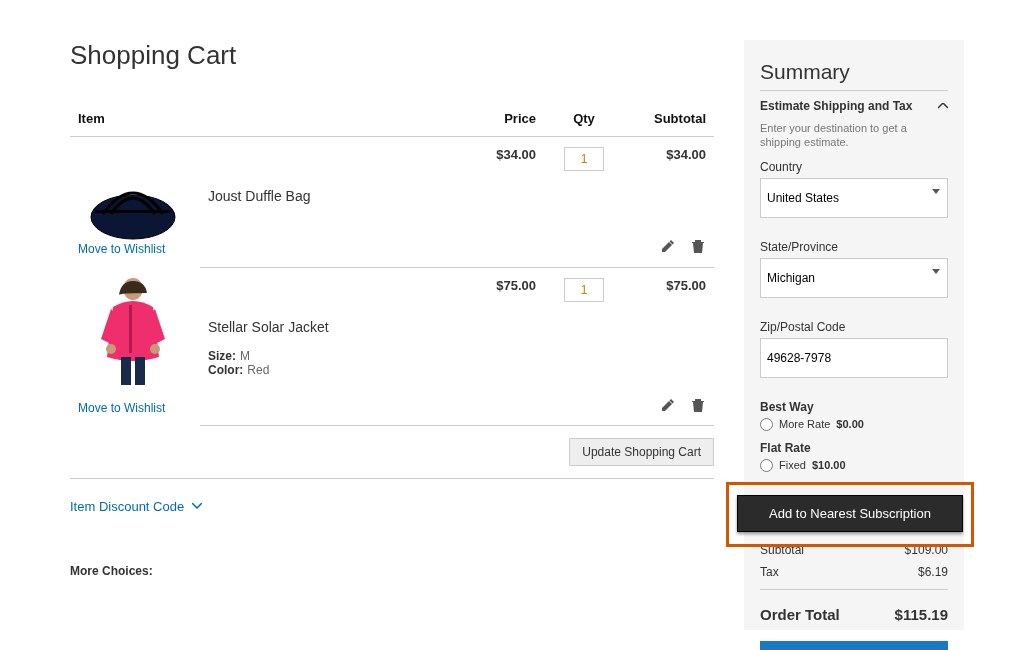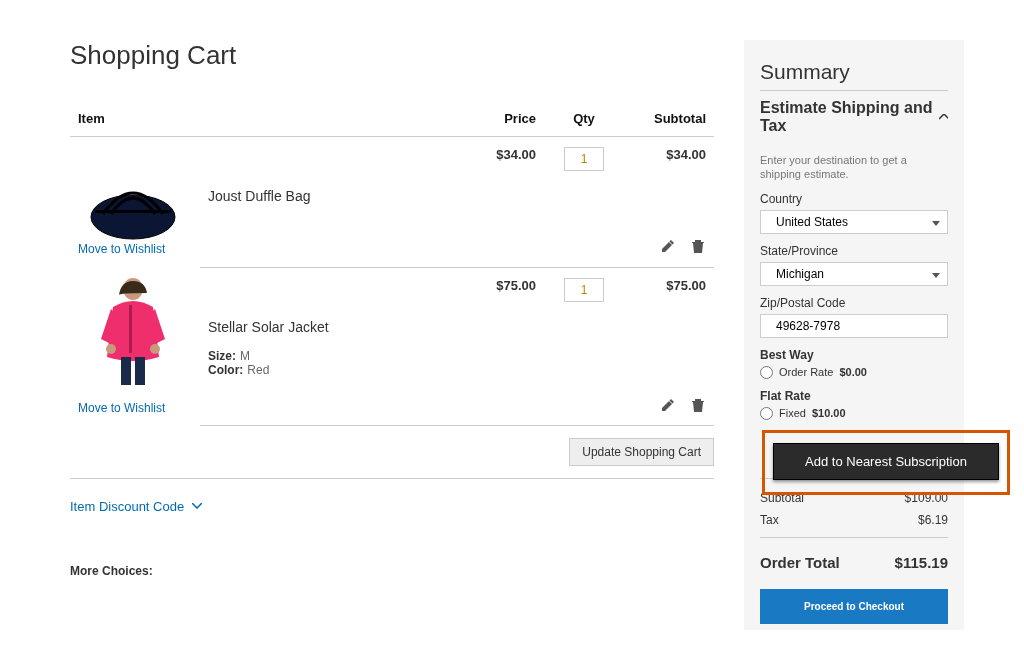--- a/index.html
+++ b/index.html
@@ -141,37 +141,37 @@
   }
   .sidebar h2 {
     font-size: 21px;
     font-weight: 300;
     margin: 8px 0 6px;
     color:#333;
   }
   .sidebar hr { border: none; border-top: 1px solid #ccc; margin: 6px 0 8px; }
   .est-head {
     font-weight: 700;
-    font-size: 16px;
+    font-size: 12px;
     display: flex;
     justify-content: space-between;
     align-items: center;
     cursor: pointer;
     padding-bottom:4px;
   }
-  .hint { color: #777; font-size: 11px; margin: 14px 0 10px; line-height: 1.3;}
+  .hint { color: #777; font-size: 11px; margin: 4px 0 10px; line-height: 1.3;}
   .field-label { font-size: 12px; color:#333; margin-bottom: 4px; display:block;}
   .sidebar select, .sidebar input[type=text] {
     width: 100%;
-    height: 24px;
+    height: 40px;
     border: 1px solid #ccc;
     background: #fff;
     font-size: 12px;
-    padding: 0 15px;
-    margin-bottom: 10px;
+    padding: 0 6px;
+    margin-bottom: 22px;
     appearance: none;
     -webkit-appearance: none;
   }
   .select-wrap { position: relative; }
   .select-wrap::after {
     content: "";
     position: absolute;
     right: 8px; top: 11px;
     border-left: 4px solid transparent;
     border-right: 4px solid transparent;
@@ -182,21 +182,20 @@
   .ship-option { display:flex; align-items:center; gap:6px; font-size:11px; margin:4px 0 10px;}
   .ship-option input { margin:0;}
   .ship-price { font-weight:700;}
   .add-sub-wrap {
     position: absolute;
     left: -18px;
     width: 248px;
     border: 3px solid #d55500;
     padding: 10px 8px 12px;
     background: transparent;
-    margin-left: 36px;
   }
   .add-sub-btn {
     width: 100%;
     background: #2b2b2b;
     color: #fff;
     border: 1px solid #000;
     padding: 10px 0;
     font-size: 13px;
     cursor: pointer;
     box-shadow: 0 2px 3px rgba(0,0,0,0.4);
@@ -365,21 +364,21 @@
       </select>
     </div>
 
     <label class="field-label">Zip/Postal Code</label>
     <input type="text" value="49628-7978" style="">
 
     <div class="ship-method">
       <strong>Best Way</strong>
       <label class="ship-option">
         <input type="radio" name="ship" style="">
-        <span>Order Rate</span>
+        <span>More Rate</span>
         <span class="ship-price">$0.00</span>
       </label>
       <strong>Flat Rate</strong>
       <label class="ship-option">
         <input type="radio" name="ship" style="">
         <span>Fixed</span>
         <span class="ship-price">$10.00</span>
       </label>
     </div>
 

